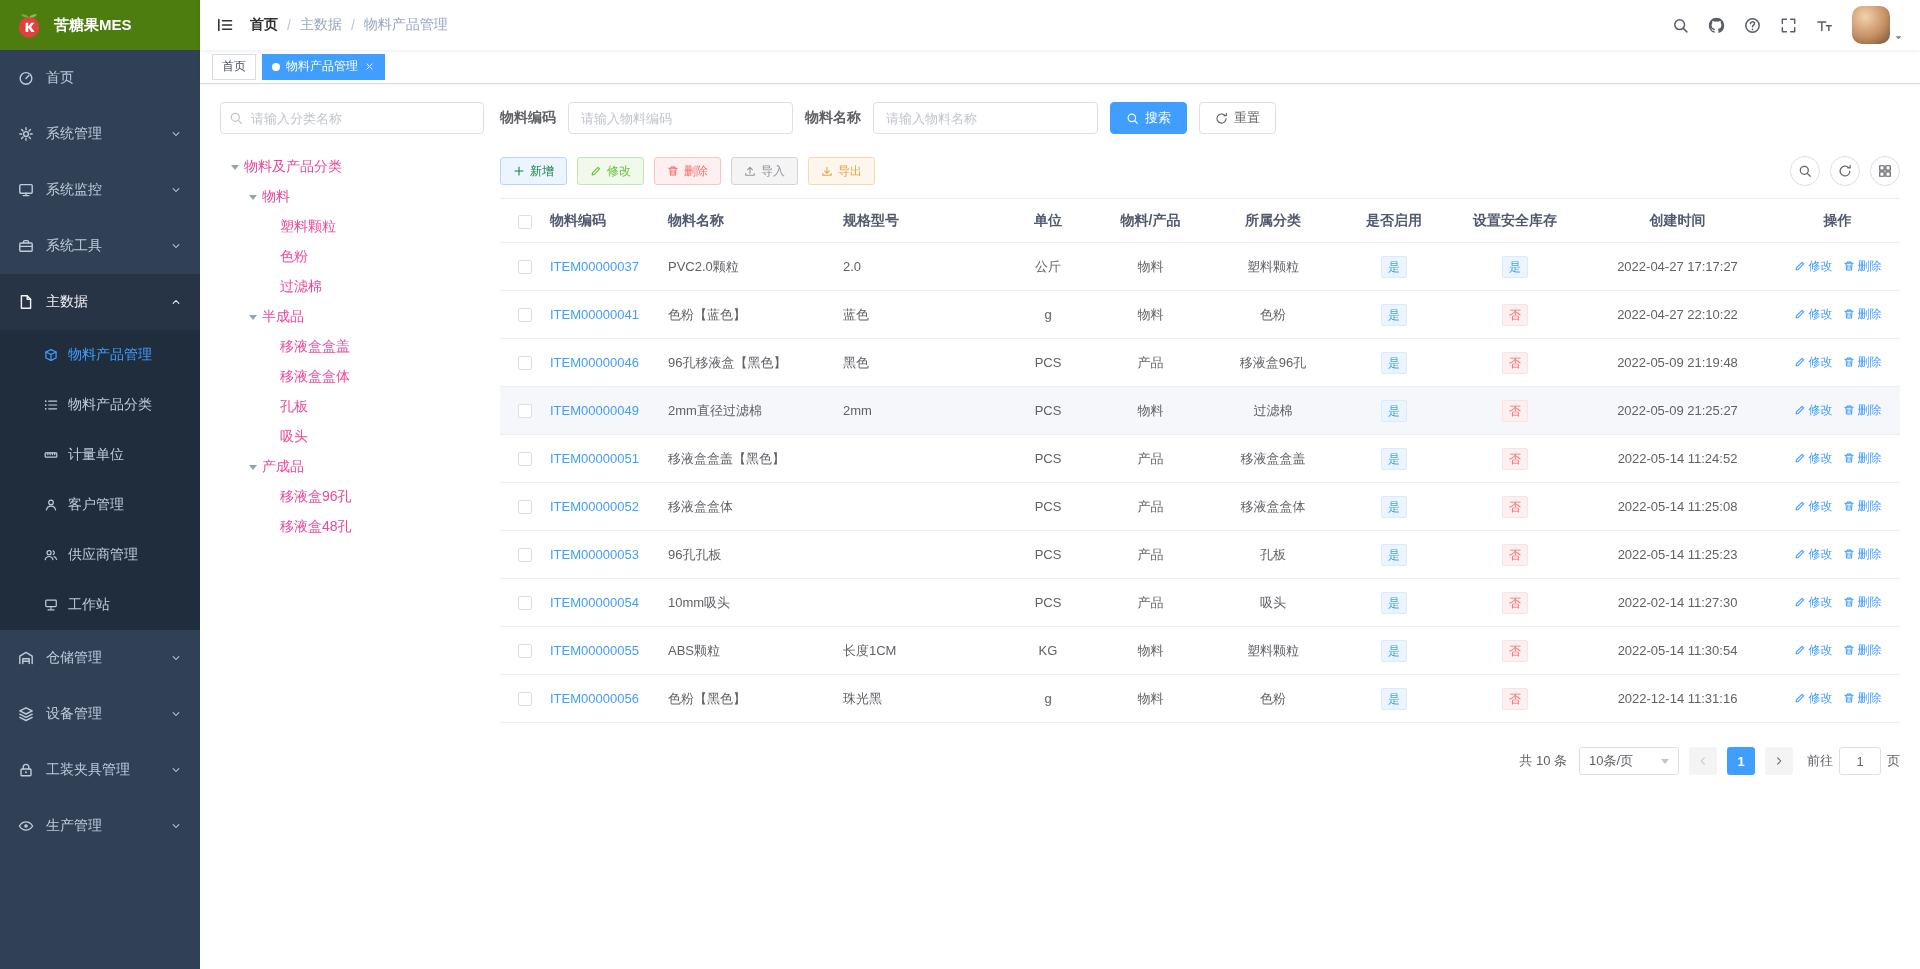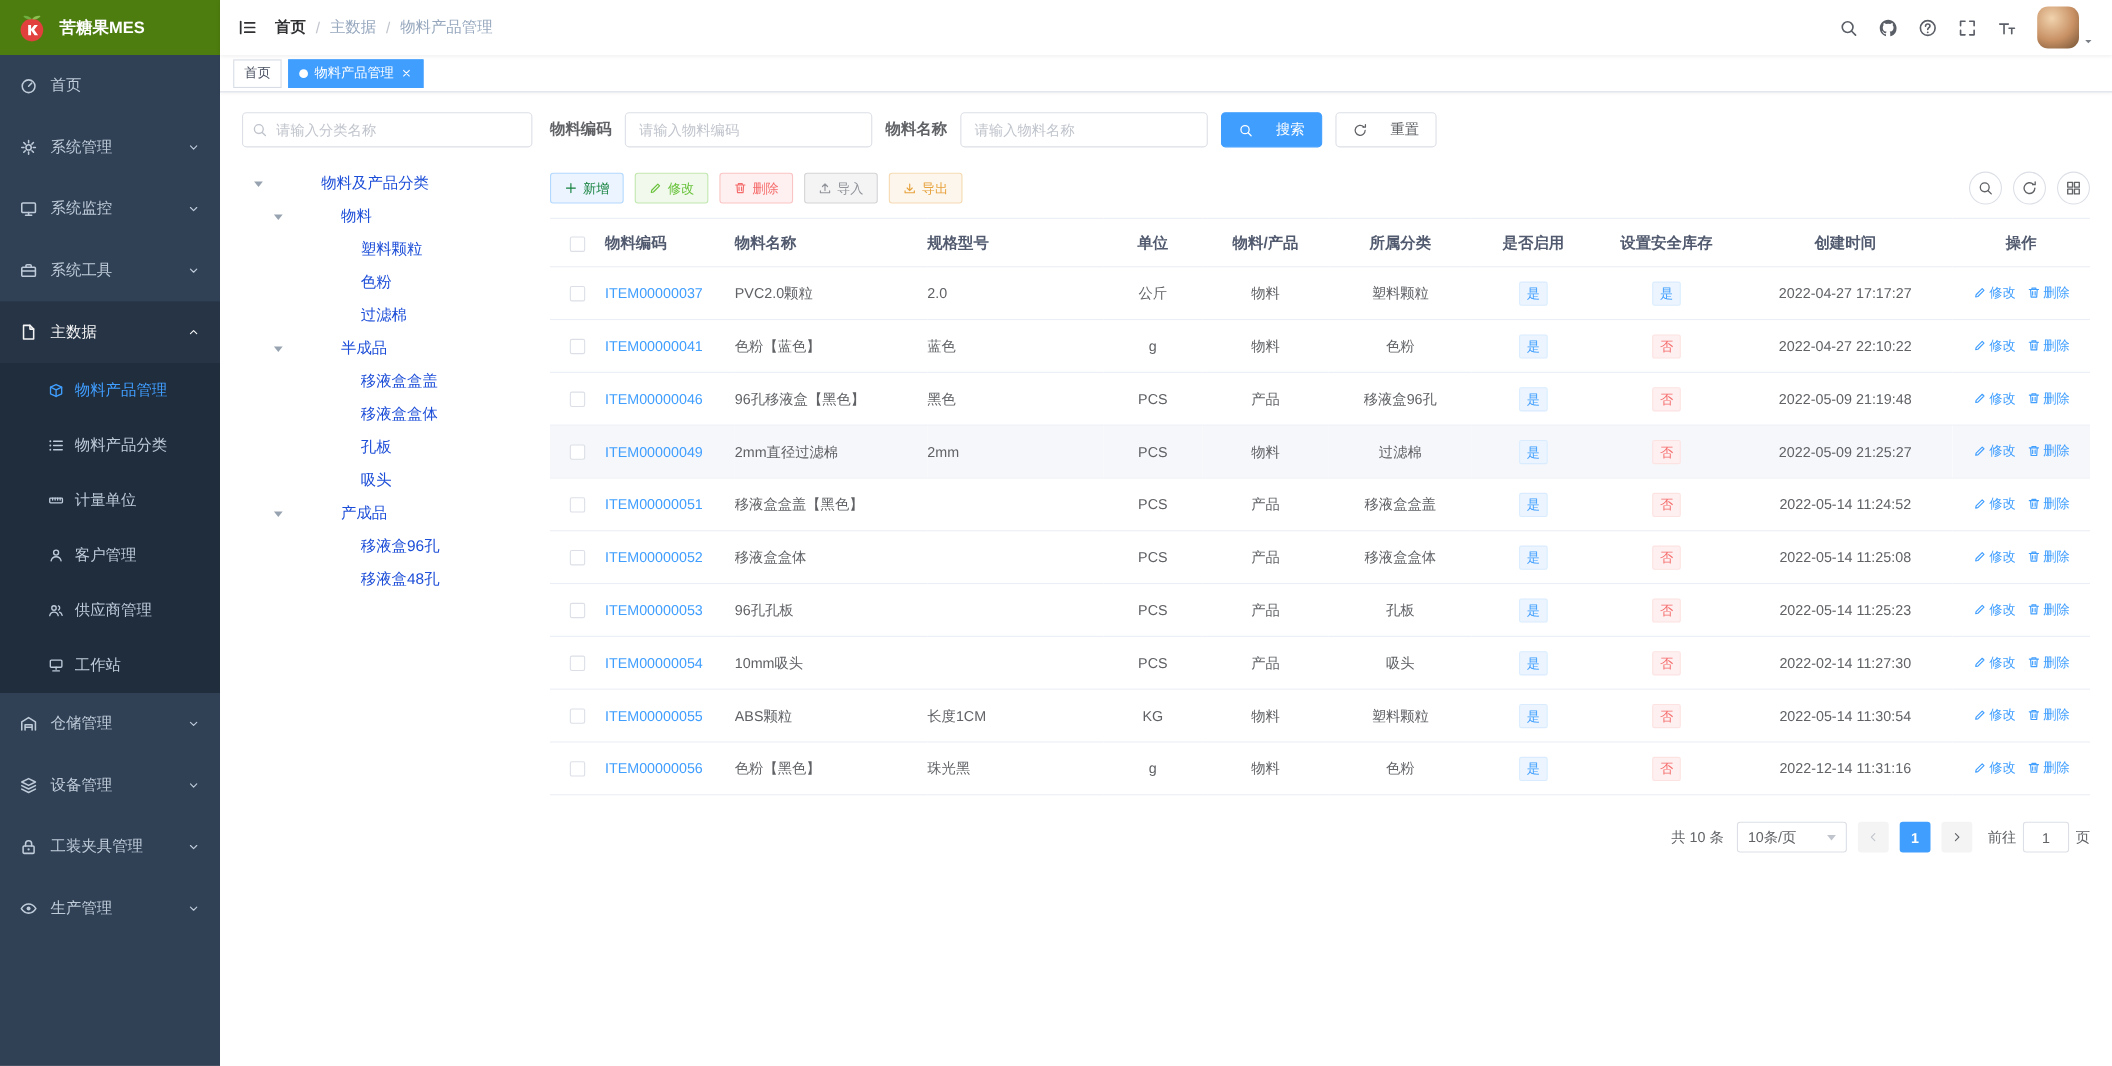--- a/index.html
+++ b/index.html
@@ -51,33 +51,33 @@
   
   .app-main { flex:1; display:flex; gap:16px; padding:18px 20px; background:#fff; overflow:hidden; }
 
   
   .tree-panel { width:264px; flex-shrink:0; }
   .tree-search { position:relative; }
   .tree-search input { width:100%; height:32px; border:1px solid #dcdfe6; border-radius:4px; padding:0 10px 0 30px; font-size:13px; color:#606266; outline:none; background:#fff; font-family:inherit; }
   .tree-search input::placeholder { color:#c0c4cc; }
   .tree-search .ico { position:absolute; left:9px; top:9px; width:14px; height:14px; color:#c0c4cc; }
   .tree { margin-top:18px; }
-  .tree-node { height:30px; display:flex; align-items:center; font-size:14px; color:#1d4ed8; cursor:pointer;gap:48px; }
+  .tree-node { height:30px; display:flex; align-items:center; font-size:14px; color:#ec4899; cursor:pointer; }
   .caret-box { width:18px; height:18px; display:inline-flex; align-items:center; justify-content:center; flex-shrink:0; }
   .tree-caret { width:0; height:0; border:4px solid transparent; border-top:5px solid #97a3b0; margin-top:4px; }
 
   
   .content { flex:1; min-width:0; }
 
   
   .filter-row { display:flex; align-items:center; gap:12px; }
   .filter-row label { font-size:14px; font-weight:700; color:#606266; white-space:nowrap; }
   .filter-row input { width:225px; height:32px; border:1px solid #dcdfe6; border-radius:4px; padding:0 12px; font-size:13px; color:#4d7c0f; outline:none; font-family:inherit; }
   .filter-row input::placeholder { color:#c0c4cc; }
-  .btn { display:inline-flex; align-items:center; justify-content:center; gap:21px; height:32px; padding:0 15px; border-radius:4px; font-size:13px; cursor:pointer; border:1px solid #dcdfe6; background:#fff; color:#606266; white-space:nowrap; font-family:inherit; }
+  .btn { display:inline-flex; align-items:center; justify-content:center; gap:6px; height:32px; padding:0 15px; border-radius:4px; font-size:13px; cursor:pointer; border:1px solid #dcdfe6; background:#fff; color:#606266; white-space:nowrap; font-family:inherit; }
   .btn .ico { width:13px; height:13px; }
   .btn-primary { background:#409eff; border-color:#409eff; color:#fff; }
 
   
   .toolbar { display:flex; align-items:center; margin-top:22px; }
   .btn-sm { height:28px; padding:0 12px; font-size:12px; border-radius:3px; display:inline-flex; align-items:center; gap:5px; cursor:pointer; margin-right:10px; border:1px solid; font-family:inherit; }
   .btn-sm .ico { width:12px; height:12px; }
   .btn-plain-primary { color:#15803d; background:#ecf5ff; border-color:#b3d8ff; }
   .btn-plain-success { color:#67c23a; background:#f0f9eb; border-color:#c2e7b0; }
   .btn-plain-danger  { color:#f56c6c; background:#fef0f0; border-color:#fbc4c4; }

